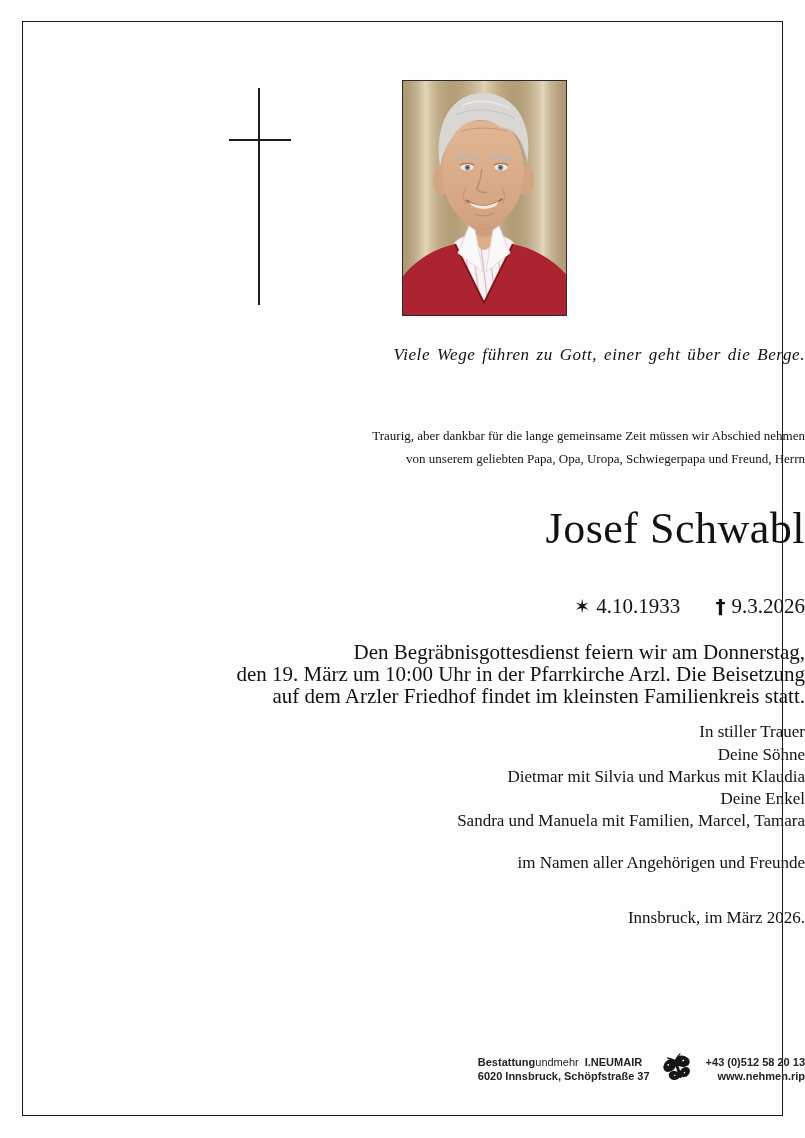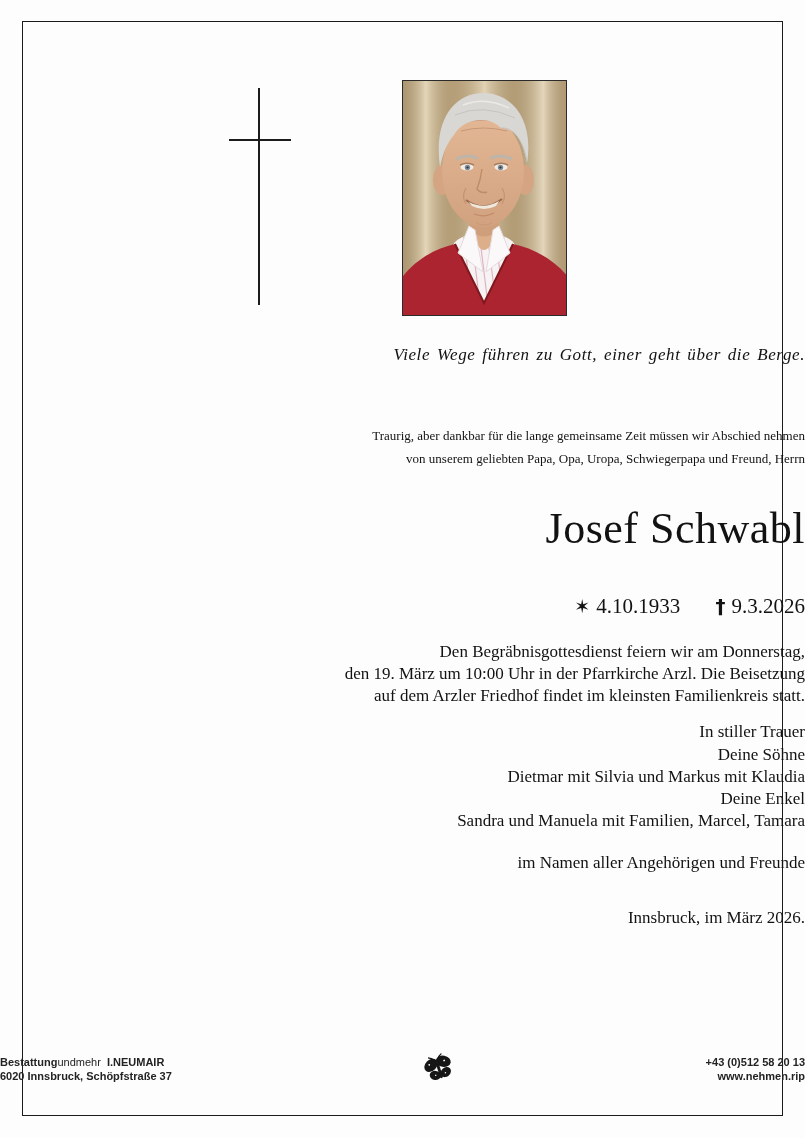--- a/index.html
+++ b/index.html
@@ -58,30 +58,30 @@
   }
   .dates { top: 581px; font-size: 21px; margin-top: 13px; }
   .dates .date-item { white-space: nowrap; }
   .dates .death { margin-left: 30px; }
   .sym {
     font-family: "DejaVu Sans", "Liberation Sans", sans-serif;
     font-size: 19px;
     margin-right: 6px;
   }
   .sym.dagger { font-weight: 700; font-size: 20px; }
-  .funeral { top: 641px; font-size: 17px; line-height: 22px; }
+  .funeral { top: 641px; font-size: 21px; line-height: 22px; }
   .trauer { top: 722px; font-size: 17px; }
   .family { top: 744px; font-size: 17px; line-height: 22px; }
   .closing { top: 853px; font-size: 17px; margin-left: 45px; }
   .placedate { top: 908px; font-size: 17px; }
 
   
   .footer {
     position: absolute; left: 0; right: 0; top: 1055px;
-    display: flex; justify-content: space-between; align-items: flex-start;
+    display: flex; justify-content: flex-end; align-items: flex-start;
     gap: 11px;
     font-family: "Liberation Sans", "DejaVu Sans", sans-serif;
     color: #232323;
     font-size: 11px;
     line-height: 14px;
   }
   .f-left { text-align: left; font-weight: 700; }
   .f-right { text-align: right; font-weight: 700; }
   .brand-light { font-weight: 400; }
   .brand-name { margin-left: 6px; }

